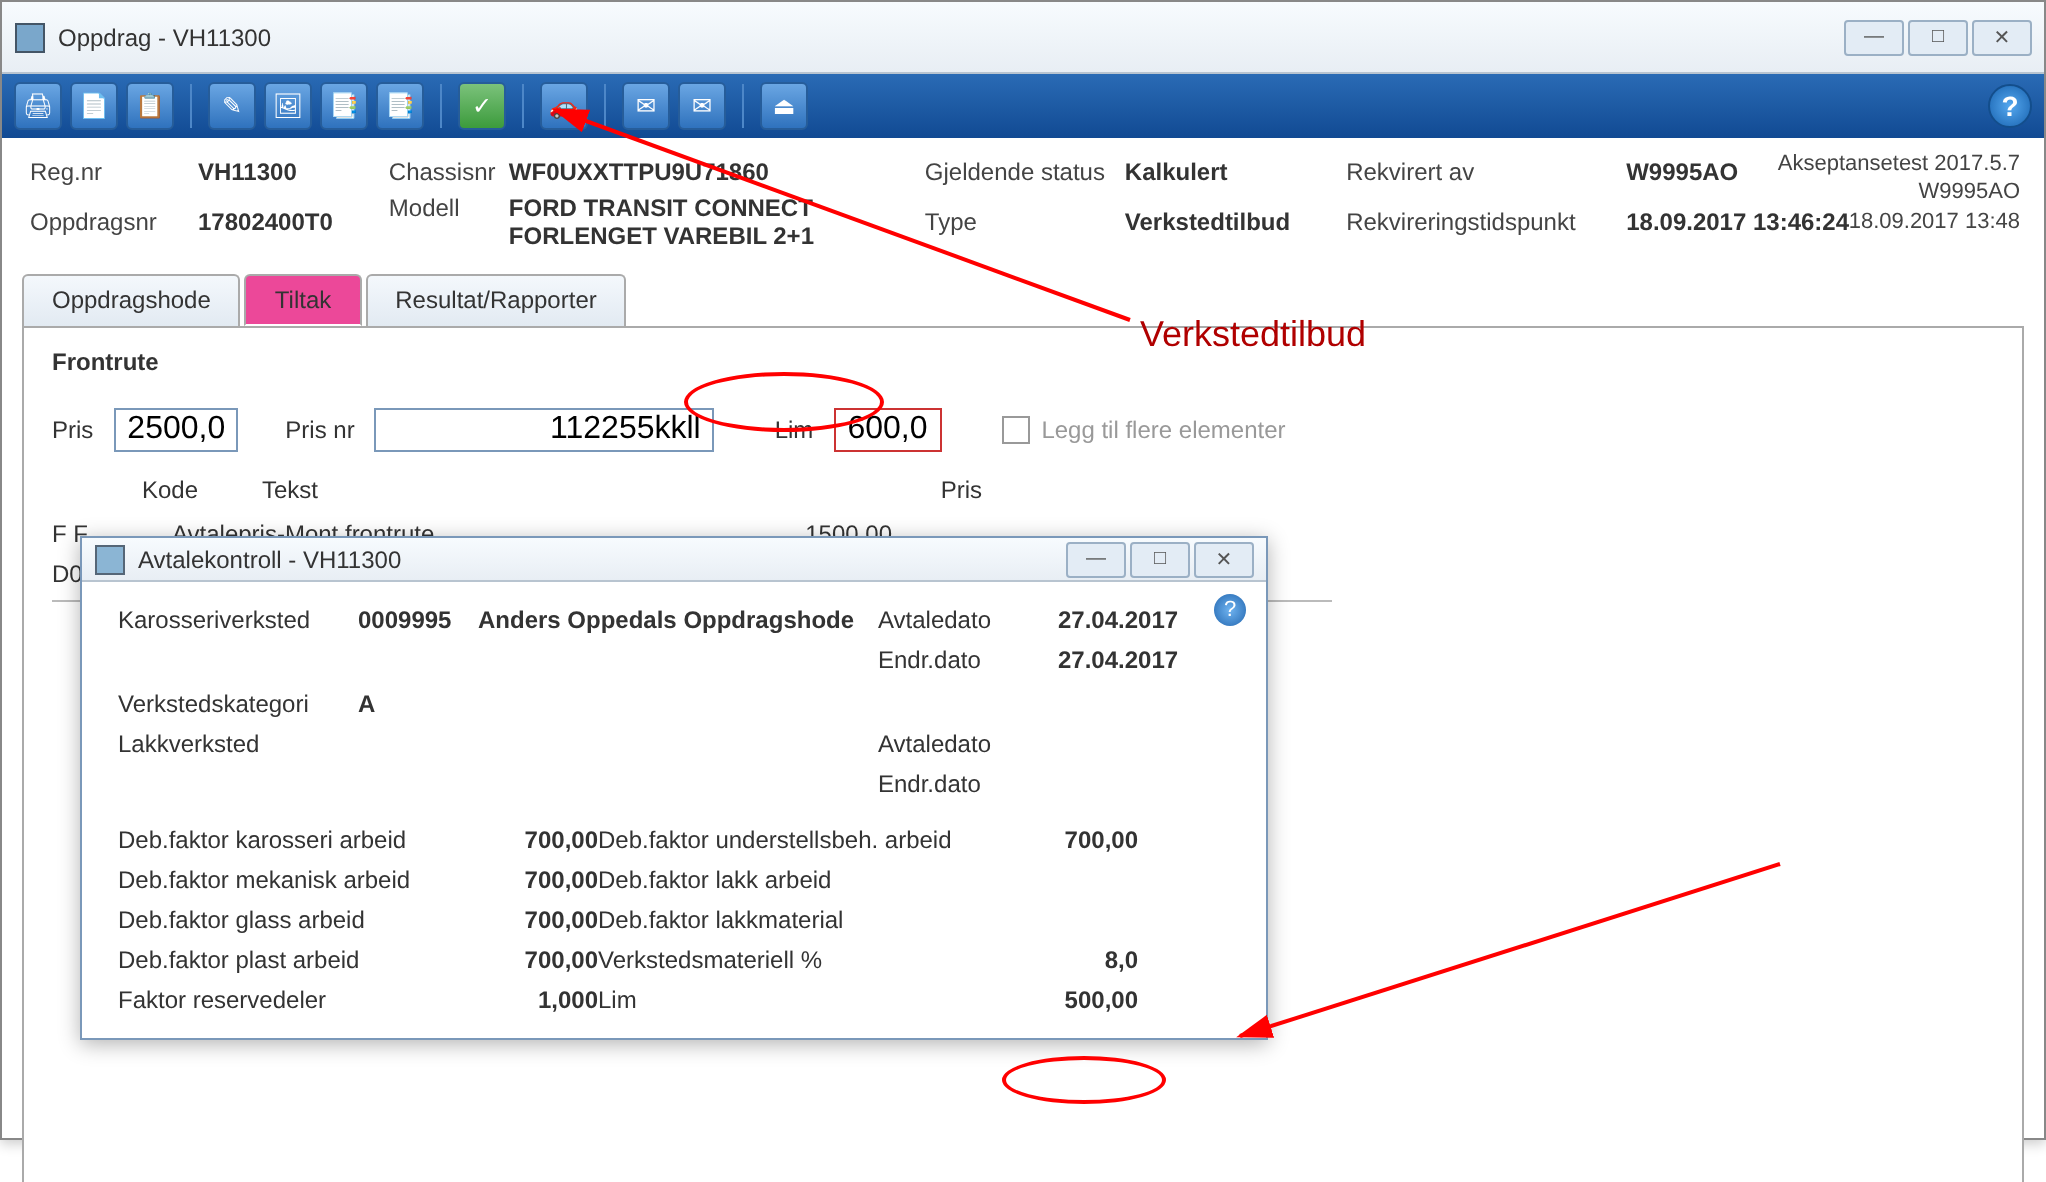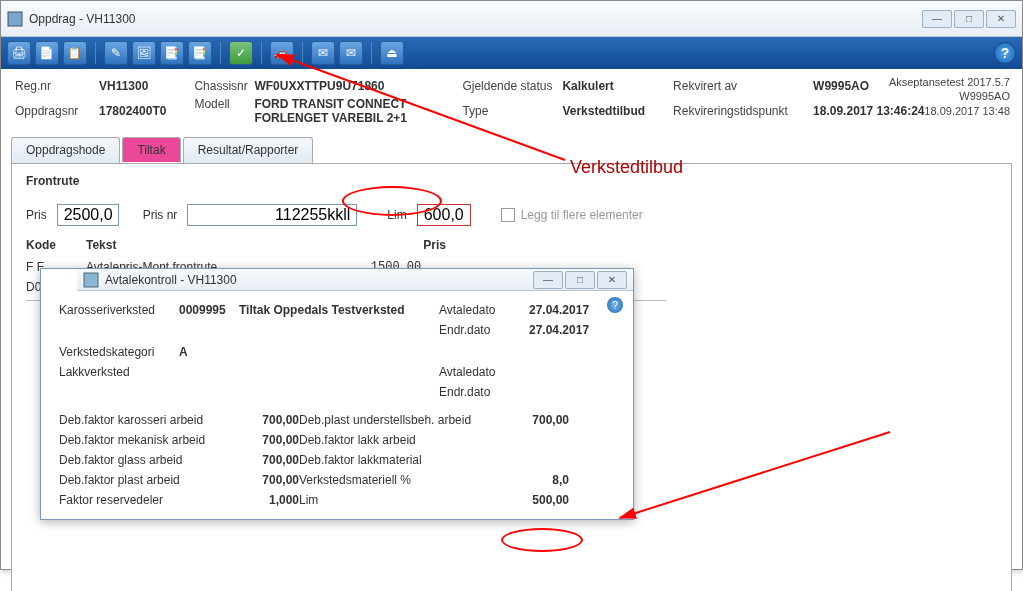--- a/index.html
+++ b/index.html
@@ -37,28 +37,28 @@
 .panel { margin: 0 10px; border: 1px solid #aaa; padding: 10px 14px; font-size: 12px; color: #333; background: #fff; position: relative; min-height: 430px; }
 .sec-title { font-weight: bold; margin-bottom: 16px; }
 .row { display: flex; align-items: center; gap: 10px; margin-bottom: 12px; }
 .field-label { color: #333; }
 .text-input { border: 1px solid #7a98b9; padding: 2px 6px; font-size: 16px; height: 22px; text-align: right; }
 .highlight-ellipse { position: absolute; border: 2px solid #f00; border-radius: 50%; pointer-events: none; }
 .checkbox-line { display: flex; align-items: center; gap: 6px; color: #999; }
 .cbox { width: 14px; height: 14px; border: 1px solid #999; }
 
 
-.tbl-head { display: grid; grid-template-columns: 60px 260px 100px; font-weight: bold; margin-bottom: 8px; }
+.tbl-head { display: grid; grid-template-columns: 60px 260px 100px; font-weight: normal; margin-bottom: 8px; margin-left: 45px; }
 .tbl-row { display: grid; grid-template-columns: 60px 260px 100px; margin-bottom: 6px; }
-.tbl-row .c3 { text-align: center; font-family: Liberation Mono, monospace; }
+.tbl-row .c3 { text-align: right; }
 .divider { height: 1px; background: #bbb; margin: 4px 0; }
 
 
 .modal { position: absolute; left: 40px; top: 268px; width: 594px; background: #fff; border: 1px solid #7a98b9; box-shadow: 0 2px 10px rgba(0,0,0,.3); }
-.modal .titlebar { height: 22px; font-size: 12px; margin-left: 36px; }
+.modal .titlebar { height: 22px; font-size: 12px; }
 .modal-body { padding: 12px 18px; font-size: 12px; color: #333; position: relative; }
 .mrow { display: grid; grid-template-columns: 120px 60px 200px 90px 100px; align-items: center; margin-bottom: 6px; }
 .mrow .bold { font-weight: bold; }
 .mgrid { display: grid; grid-template-columns: 170px 70px 200px 70px; row-gap: 6px; margin-top: 14px; }
 .mgrid .bold { font-weight: bold; }
 .mgrid .rnum { text-align: right; }
 .help-mini { position: absolute; right: 10px; top: 6px; width: 16px; height: 16px; border-radius: 50%; background: radial-gradient(#6fb3f0,#2266af); color: #fff; font-size: 11px; display: flex; align-items: center; justify-content: center; cursor: pointer; }
 
 
 .anno-label { position: absolute; left: 570px; top: 157px; font-size: 18px; color: #b00000; }
@@ -186,21 +186,21 @@
       <div class="win-btn">□</div>
       <div class="win-btn">✕</div>
     </div>
   </div>
   <div class="modal-body">
     <div class="help-mini">?</div>
 
     <div class="mrow">
       <span>Karosseriverksted</span>
       <span class="bold">0009995</span>
-      <span class="bold">Tiltak Oppedals Testverksted</span>
+      <span class="bold">Anders Oppedals Oppdragshode</span>
       <span>Avtaledato</span>
       <span class="bold">27.04.2017</span>
     </div>
     <div class="mrow">
       <span></span>
         <span></span>
         <span></span>
       <span>Endr.dato</span>
       <span class="bold">27.04.2017</span>
     </div>
@@ -217,21 +217,21 @@
     <div class="mrow">
       <span></span>
         <span></span>
         <span></span>
       <span>Endr.dato</span>
     </div>
 
     <div class="mgrid">
       <span>Deb.faktor karosseri arbeid</span>
       <span class="bold rnum">700,00</span>
-      <span>Deb.plast understellsbeh. arbeid</span>
+      <span>Deb.faktor understellsbeh. arbeid</span>
       <span class="bold rnum">700,00</span>
 
       <span>Deb.faktor mekanisk arbeid</span>
       <span class="bold rnum">700,00</span>
       <span>Deb.faktor lakk arbeid</span>
       <span></span>
 
       <span>Deb.faktor glass arbeid</span>
       <span class="bold rnum">700,00</span>
       <span>Deb.faktor lakkmaterial</span>

